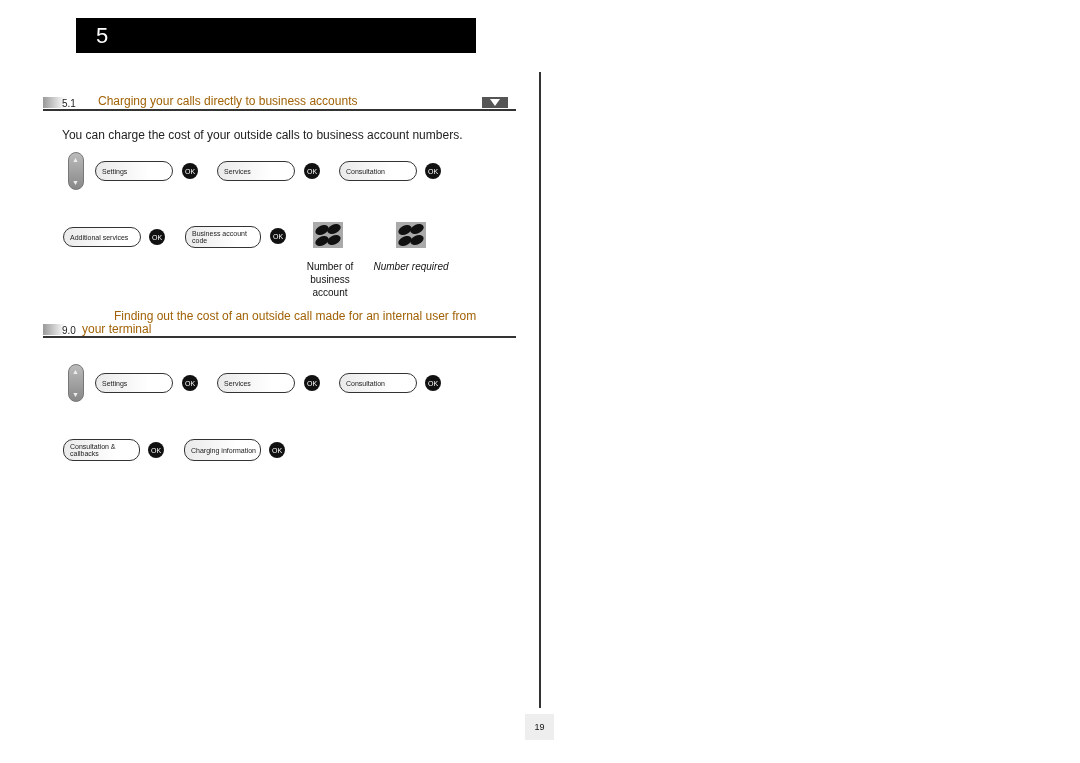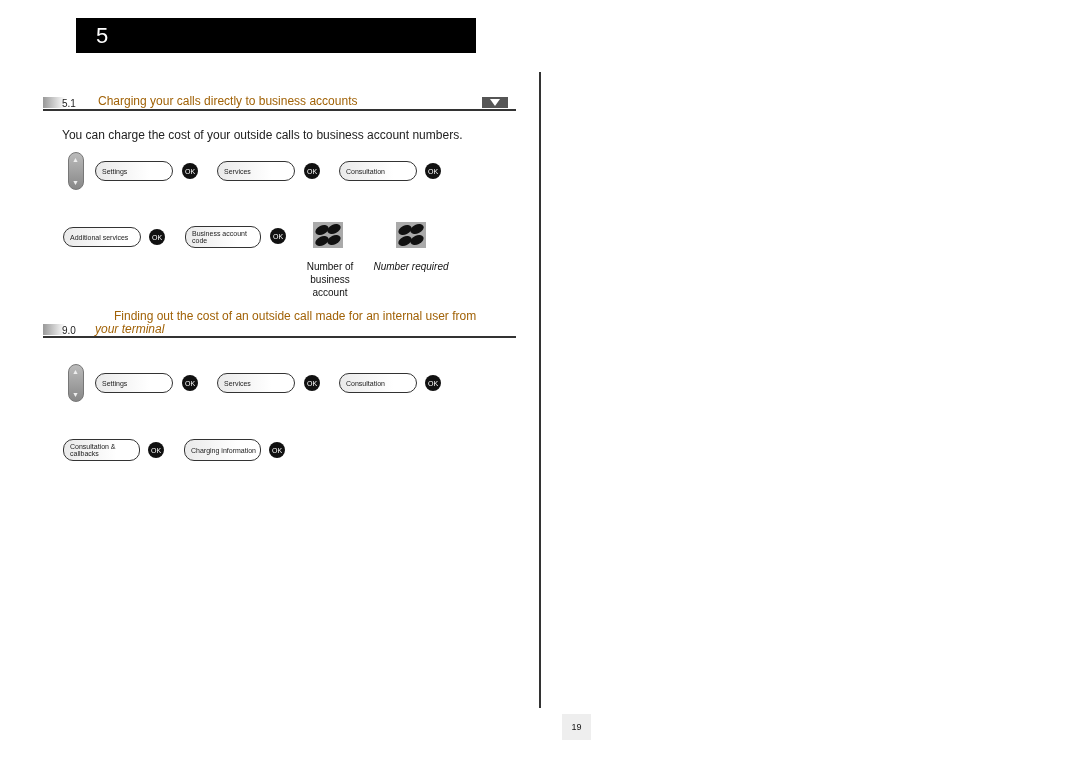--- a/index.html
+++ b/index.html
@@ -20,21 +20,21 @@
          display:flex; align-items:center; line-height:7px; }
   .ok { width:16px; height:16px; border-radius:50%; background:#111; color:#fff;
         font-size:7px; display:flex; align-items:center; justify-content:center; }
   .nav { width:16px; height:38px; border-radius:8px; background:linear-gradient(#bbb,#888);
          border:1px solid #777; box-sizing:border-box; }
   .nav span { position:absolute; left:3px; font-size:7px; color:#eee; }
   .keypad { width:30px; height:26px; }
   .label { font-size:10px; color:#111; text-align:center; line-height:13px; }
   .vline { left:539px; top:72px; width:2px; height:636px; background:#333; }
   .page { left:525px; top:714px; width:29px; height:26px; background:#eee; font-size:9px;
-          display:flex; align-items:center; justify-content:center;margin-left:37px; }
+          display:flex; align-items:center; justify-content:center; }
   .tri { left:482px; top:97px; width:26px; height:11px; background:#555; }
   .tri:after { content:""; position:absolute; left:8px; top:2px; border-left:5px solid transparent;
                border-right:5px solid transparent; border-top:7px solid #fff; }
 </style>
 </head>
 <body>
 
 <div class="abs chapter">
   <span class="num">5</span>
 </div>
@@ -75,21 +75,21 @@
   <ellipse cx="21" cy="7" rx="7" ry="4.5" fill="#111" transform="rotate(-25 21 7)"></ellipse>
   <ellipse cx="9" cy="19" rx="7" ry="4.5" fill="#111" transform="rotate(-25 9 19)"></ellipse>
   <ellipse cx="21" cy="18" rx="7" ry="4.5" fill="#111" transform="rotate(-25 21 18)"></ellipse>
 </svg>
 <div class="abs label" style="left:302px;top:260px;width:56px;">Number of business account</div>
 <div class="abs label" style="left:368px;top:260px;width:86px;font-style:italic;">Number required</div>
 
 <div class="abs sec-title" style="left:98px;top:310px;margin-left:16px;">Finding out the cost of an outside call made for an internal user from</div>
 <div class="abs sec-bar" style="left:43px;top:324px;"></div>
 <div class="abs sec-num" style="left:62px;top:325px;">9.0</div>
-<div class="abs sec-title" style="left:95px;top:323px;font-style:italic;">your terminal</div>
+<div class="abs sec-title" style="left:82px;top:323px;">your terminal</div>
 <div class="abs rule" style="left:43px;top:336px;width:473px;"></div>
 
 <div class="abs nav" style="left:68px;top:364px;">
     <span style="top:3px;">▲</span>
     <span style="top:26px;">▼</span>
   </div>
 <div class="abs key" style="left:95px;top:373px;width:78px;">Settings</div>
 <div class="abs ok" style="left:182px;top:375px;">OK</div>
 <div class="abs key" style="left:217px;top:373px;width:78px;">Services</div>
 <div class="abs ok" style="left:304px;top:375px;">OK</div>

